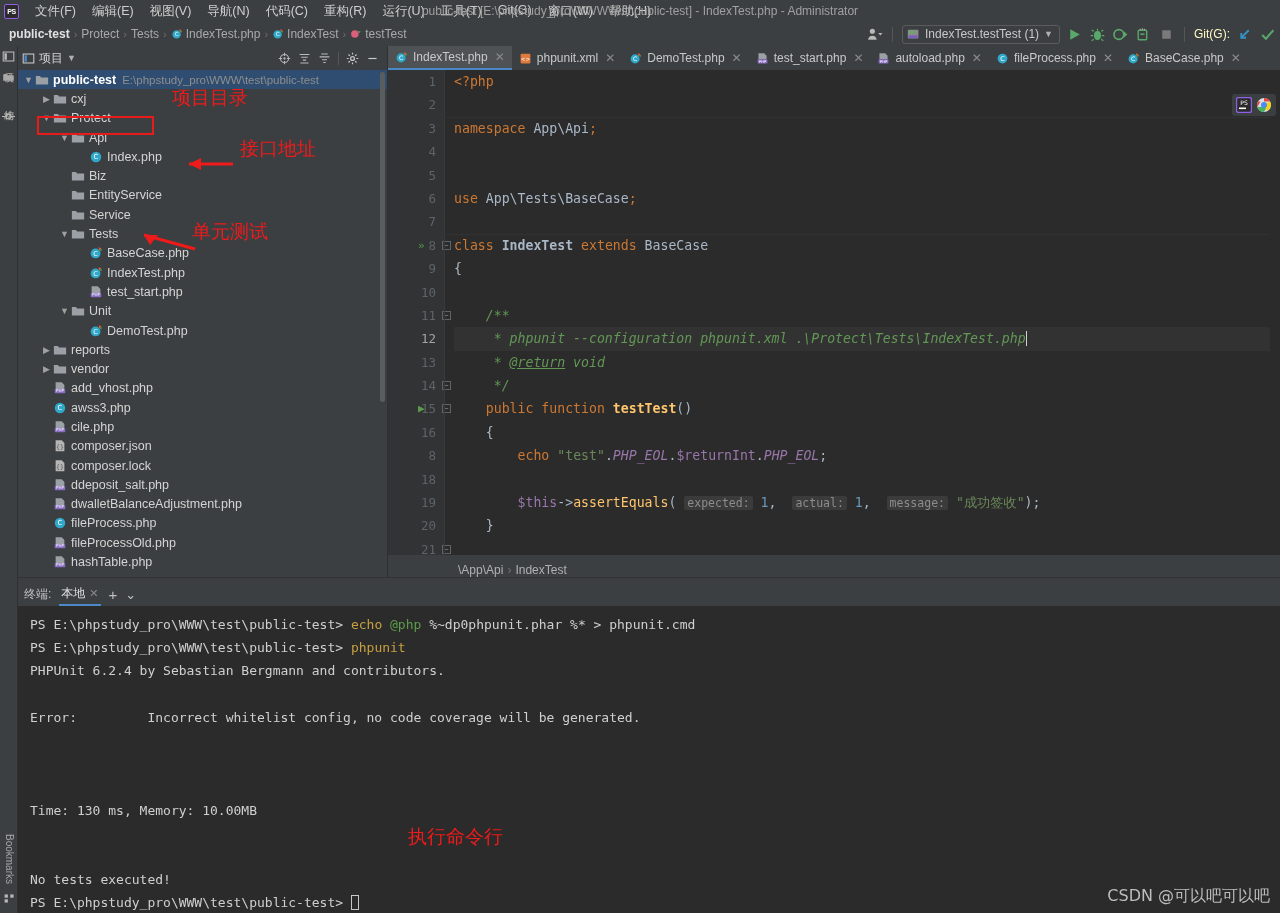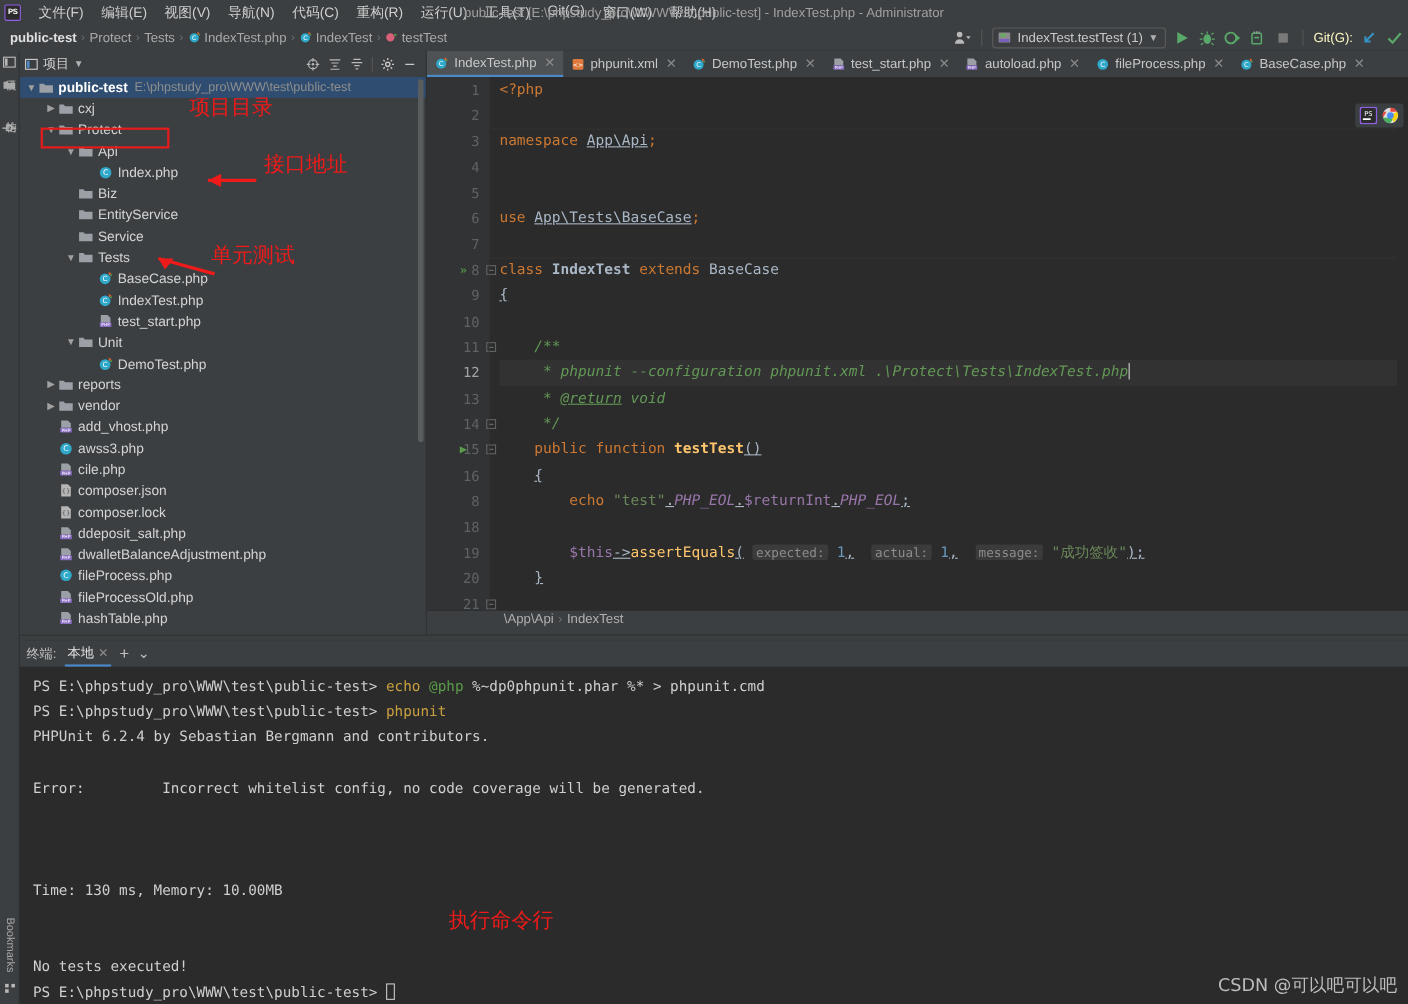--- a/index.html
+++ b/index.html
@@ -148,33 +148,33 @@
   .cline { height: 23.4px; line-height: 23.4px; white-space: pre; }
   .cline.hl { background: #323232; }
   .k { color: #cc7832; }
   .s { color: #6a8759; }  
   .doc { color: #629755; font-style: italic; }
   .tag { color: #9876aa; font-style: italic; }
   .var { color: #9876aa; }
   .cls { color: #a9b7c6; }
   .fn { color: #ffc66d; }
   .num { color: #6897bb; }
-  .p { color: #a9b7c6; text-decoration: underline; }
+  .p { color: #a9b7c6; }
   .hint {
     background: #3b3b3b; color: #8c8c8c; border-radius: 2px;
     padding: 0 3px; font-size: 11.5px; font-style: normal;
   }
   .caret { display:inline-block; width:1px; height:15px; background:#d0d0d0; vertical-align:-3px; }
   .vline { position: absolute; left: 0; top: 0; bottom: 0; width: 1px; background: #3a3a3a; }
   .sepline { position: absolute; left: 0; right: 0; height: 1px; background: #323232; }
   .ed-scroll {
     position: absolute; right: 0; top: 0; width: 10px; bottom: 0; background: #2b2b2b;
   }
   .breadcrumbs-bottom {
-    height: 22px; background: #3c3f41; display: flex; align-items: flex-start;
+    height: 22px; background: #3c3f41; display: flex; align-items: flex-end;
     padding-left: 70px; font-size: 12px; color: #b0b0b0; gap: 4px; flex: none;
   }
 
   .float-icons {
     position: absolute; right: 4px; top: 48px; display: flex; gap: 4px;
     background: #3c3f41; border-radius: 3px; padding: 3px 4px;
     align-items: center;
   }
   .fi { width: 16px; height: 16px; }
 

